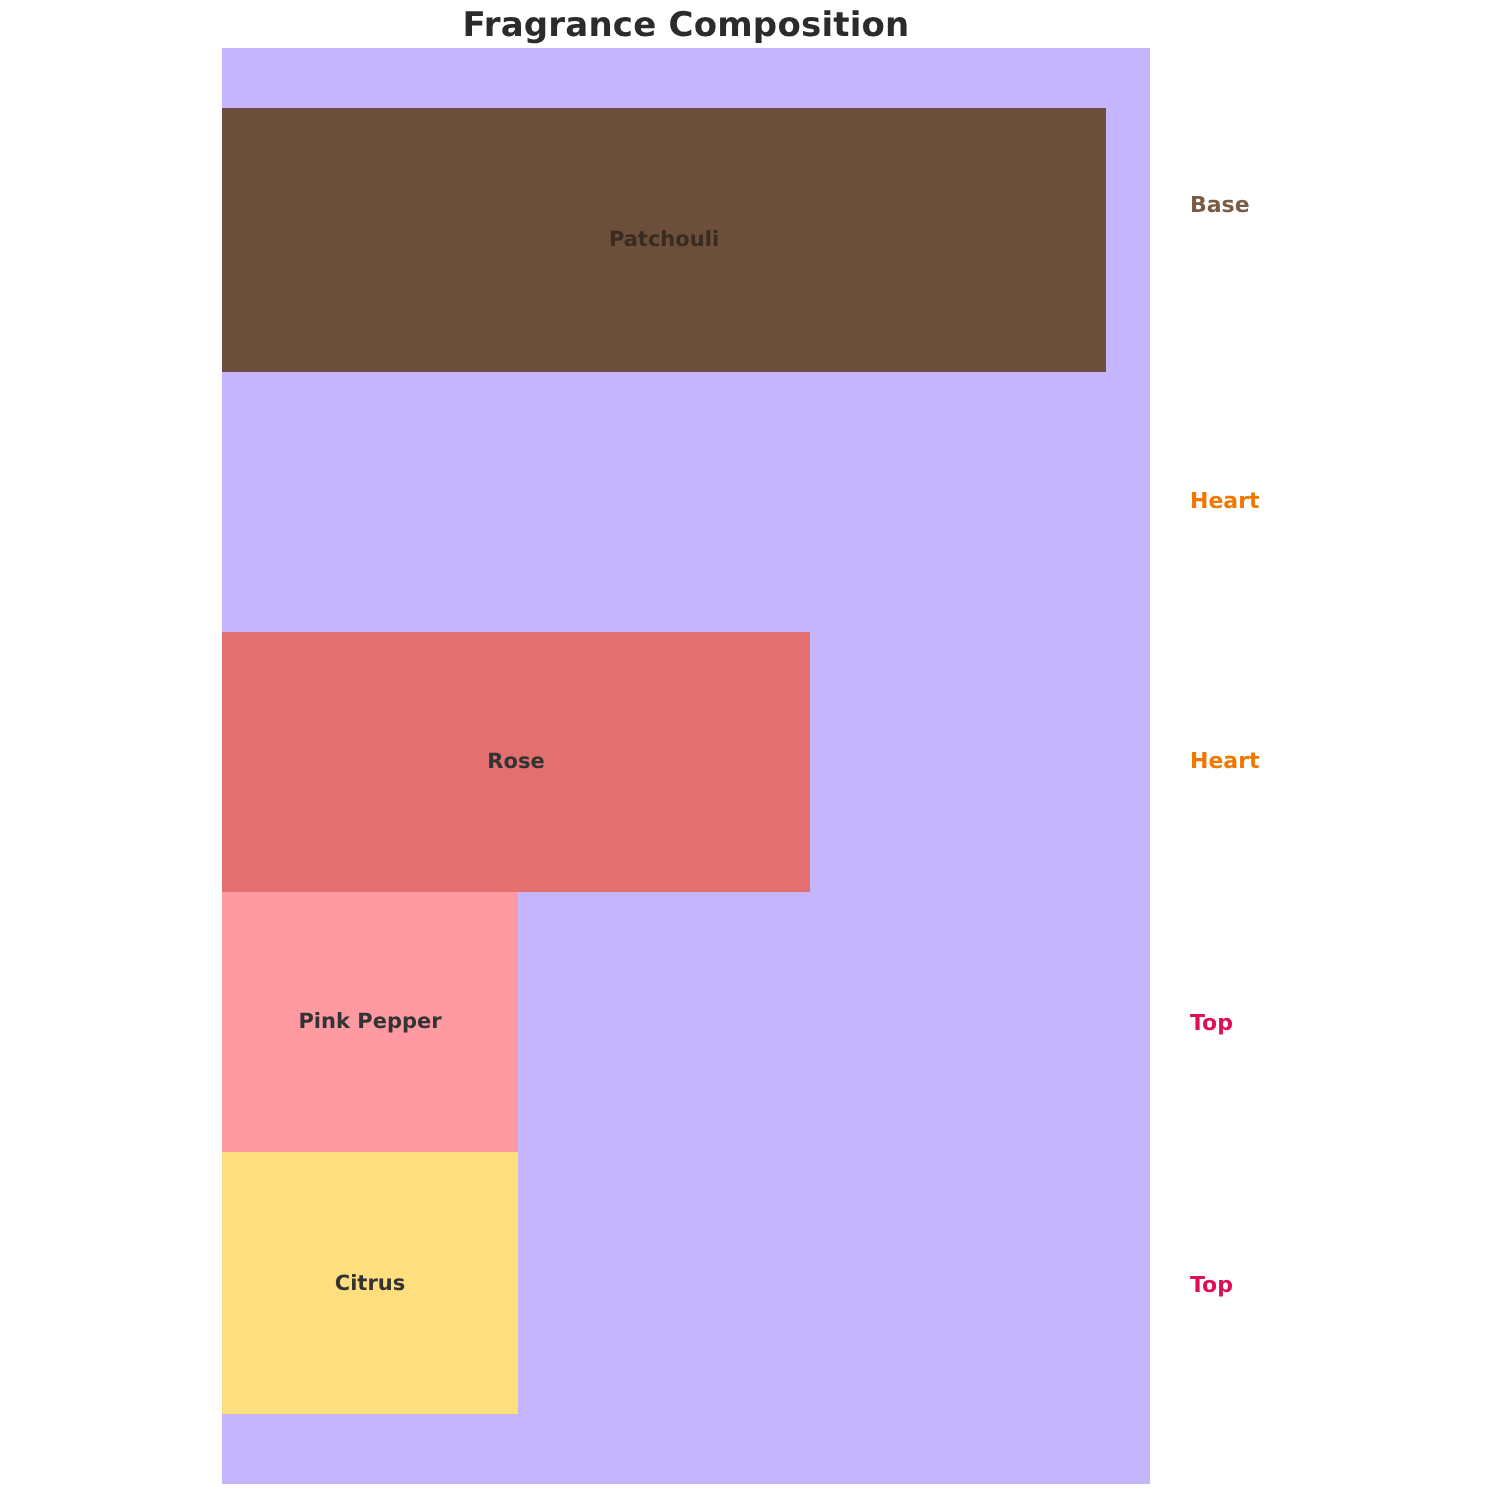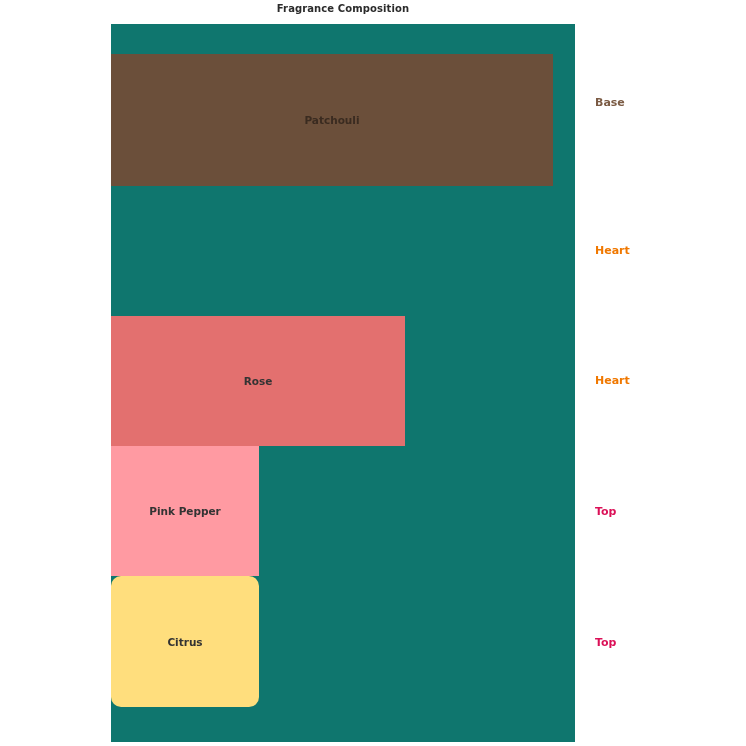--- a/index.html
+++ b/index.html
@@ -22,21 +22,21 @@
     height: 746px;
     background: #ffffff;
   }
 
   #chart-title {
     position: absolute;
     left: 0;
     top: 3px;
     width: 686px;
     text-align: center;
-    font-size: 10px;
+    font-size: 17px;
     font-weight: bold;
     color: #2b2b2b;
     letter-spacing: 0.1px;
   }
 
   
   #plot-area {
     position: absolute;
     left: 111px;
     top: 24px;
@@ -69,32 +69,32 @@
     white-space: nowrap;
   }
 </style>
 </head>
 <body>
 
 <div id="figure" style="background: rgb(255, 255, 255);">
 
   <div id="chart-title" style="color: rgb(43, 43, 43);">Fragrance Composition</div>
 
-  <div id="plot-area" style="background: #0f766e;">
+  <div id="plot-area" style="background: #c4b5fd;">
 
   <div class="bar" style="left: 0px; top: 30px; width: 442px; height: 132px; background: rgb(107, 79, 58);">
         <span class="bar-label" style="color: rgb(58, 43, 32);">Patchouli</span>
       </div>
       <div class="bar" style="left: 0px; top: 292px; width: 294px; height: 130px; background: rgb(227, 112, 111);">
         <span class="bar-label" style="color: rgb(51, 51, 51); text-align: center;">Rose</span>
       </div>
       <div class="bar" style="left: 0px; top: 422px; width: 148px; height: 130px; background: rgb(255, 154, 162);">
         <span class="bar-label" style="color: rgb(51, 51, 51);">Pink Pepper</span>
       </div>
-      <div class="bar" style="left: 0px; top: 552px; width: 148px; height: 131px; background: rgb(255, 222, 125); border-radius: 10px;">
+      <div class="bar" style="left: 0px; top: 552px; width: 148px; height: 131px; background: rgb(255, 222, 125);">
         <span class="bar-label" style="color: rgb(51, 51, 51);">Citrus</span>
       </div>
     </div>
 
   <div id="stage-labels">
 
   <div class="stage-label" style="left: 595px; top: 96px; color: rgb(123, 91, 68);">Base</div>
       <div class="stage-label" style="left: 595px; top: 244px; color: rgb(240, 120, 0);">Heart</div>
       <div class="stage-label" style="left: 595px; top: 374px; color: rgb(240, 120, 0);">Heart</div>
       <div class="stage-label" style="left: 595px; top: 505px; color: rgb(219, 16, 87);">Top</div>

